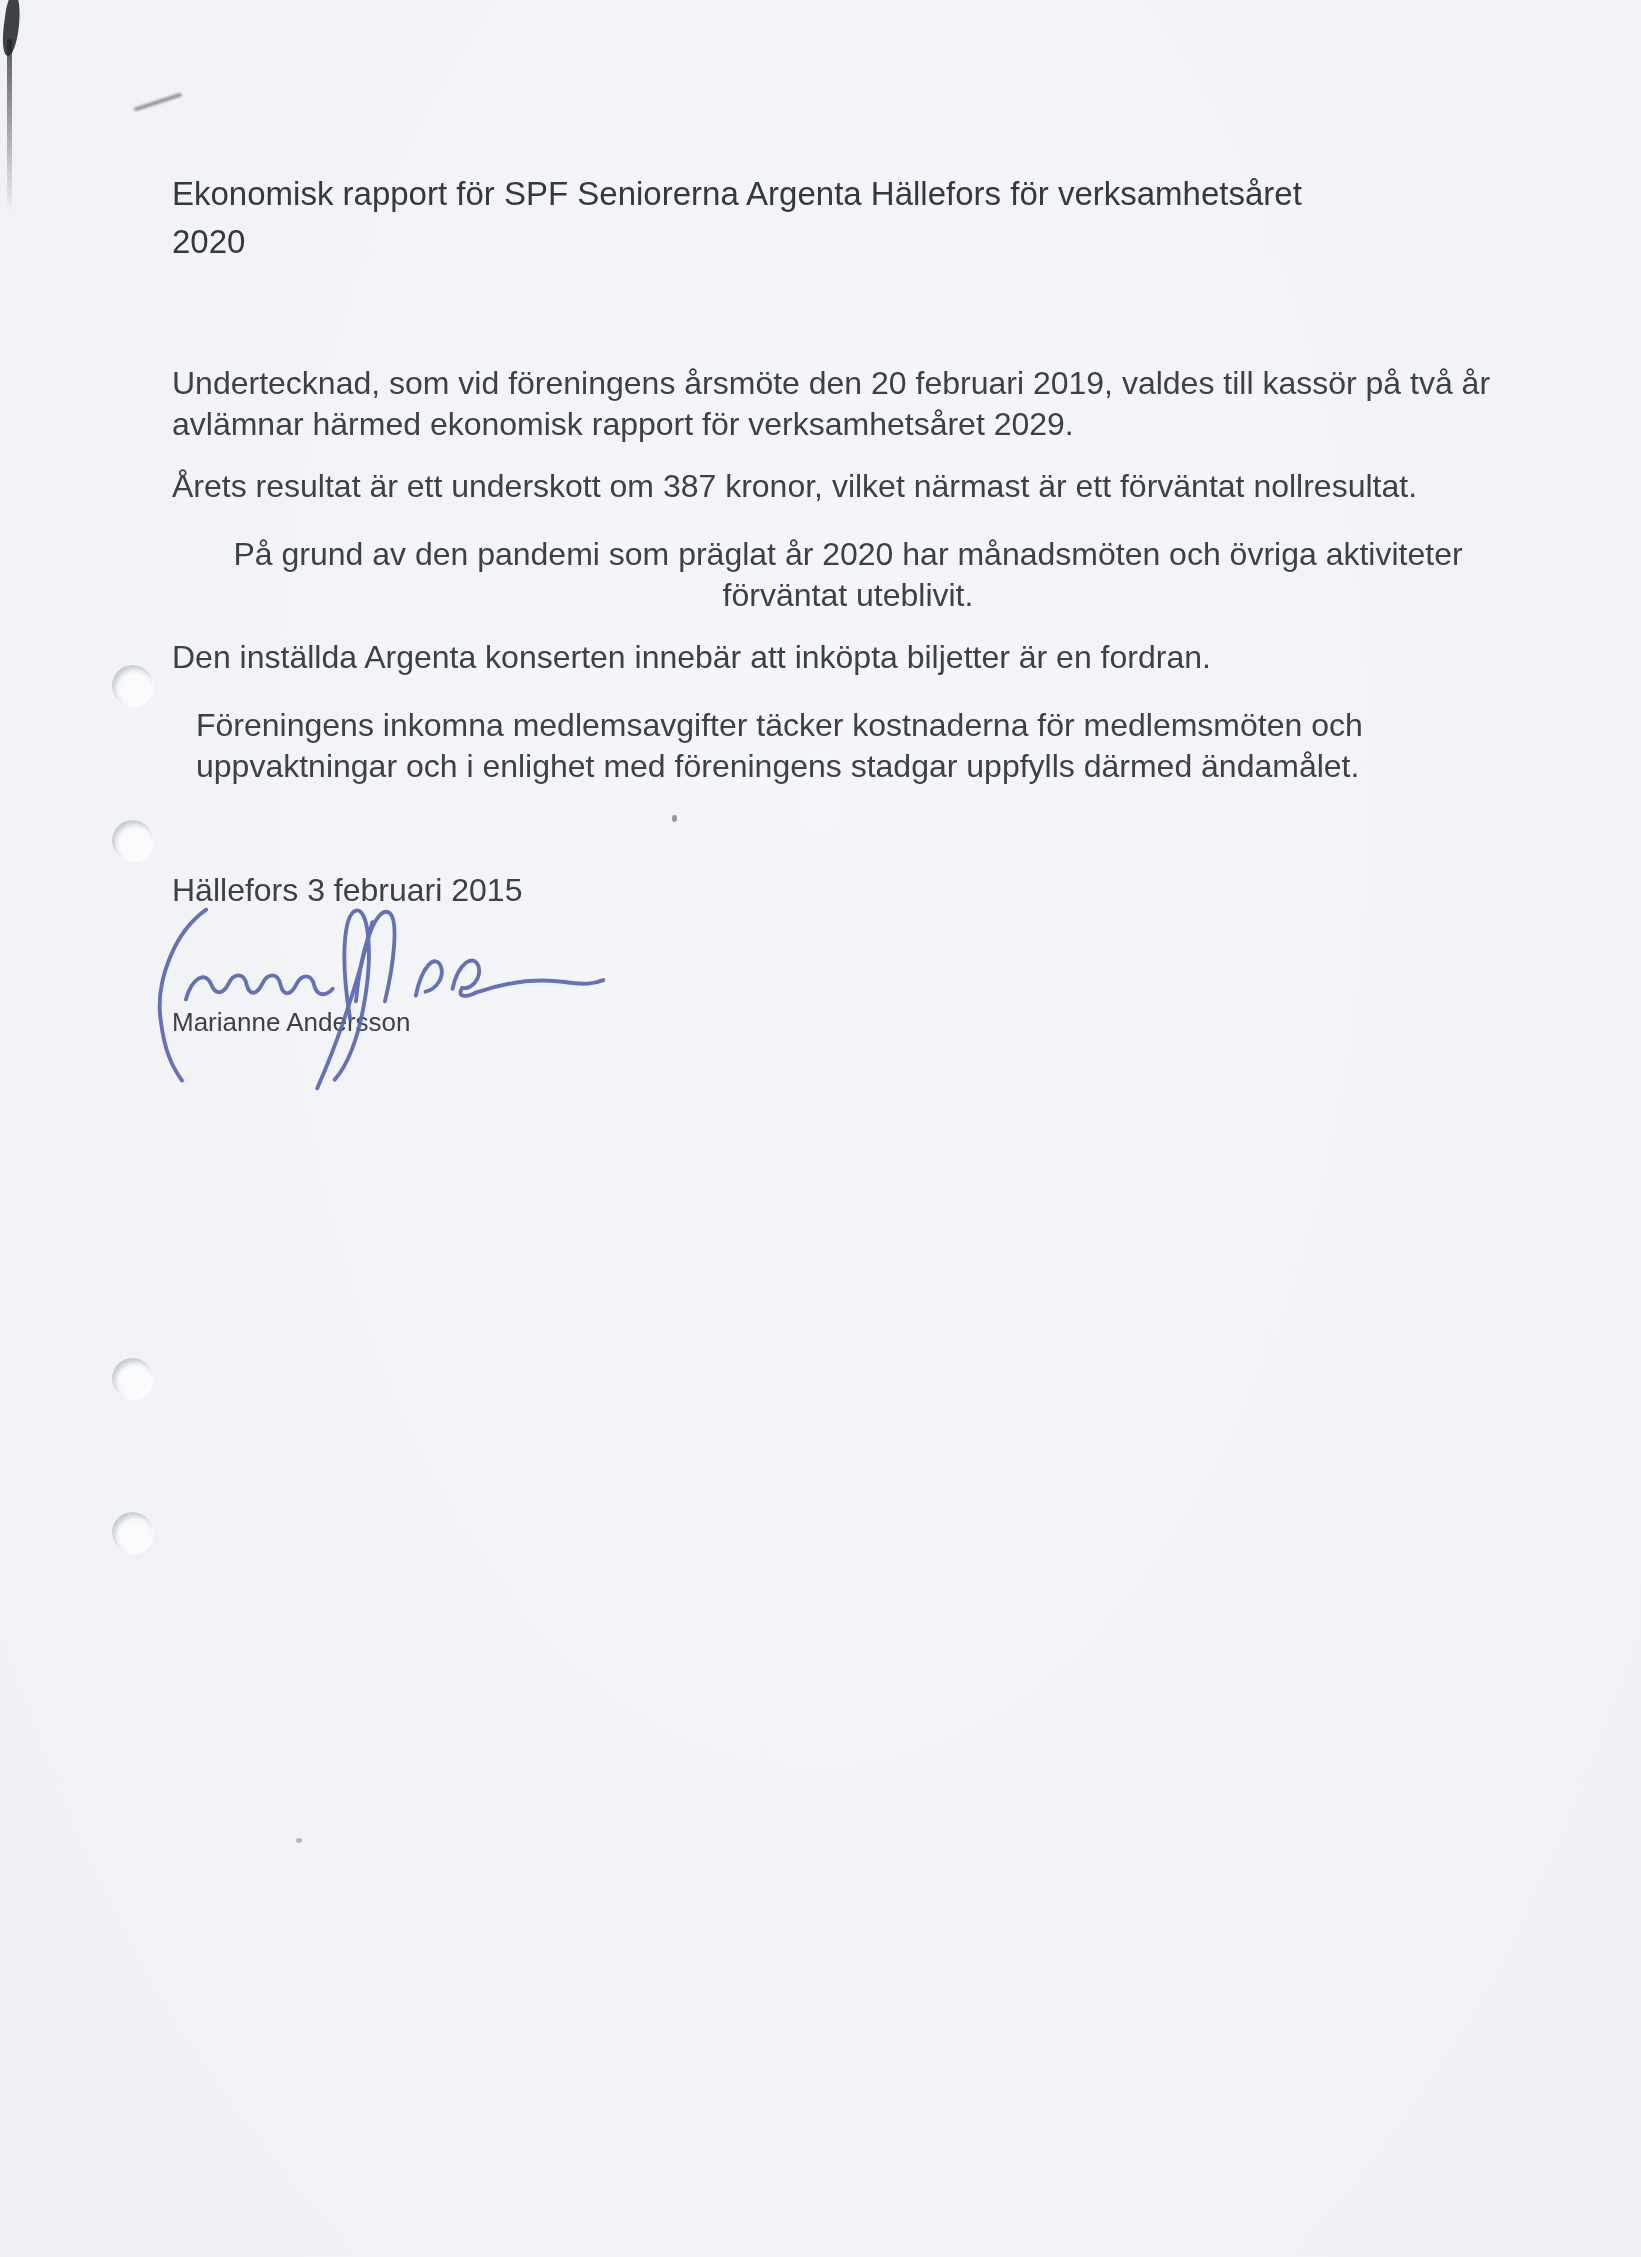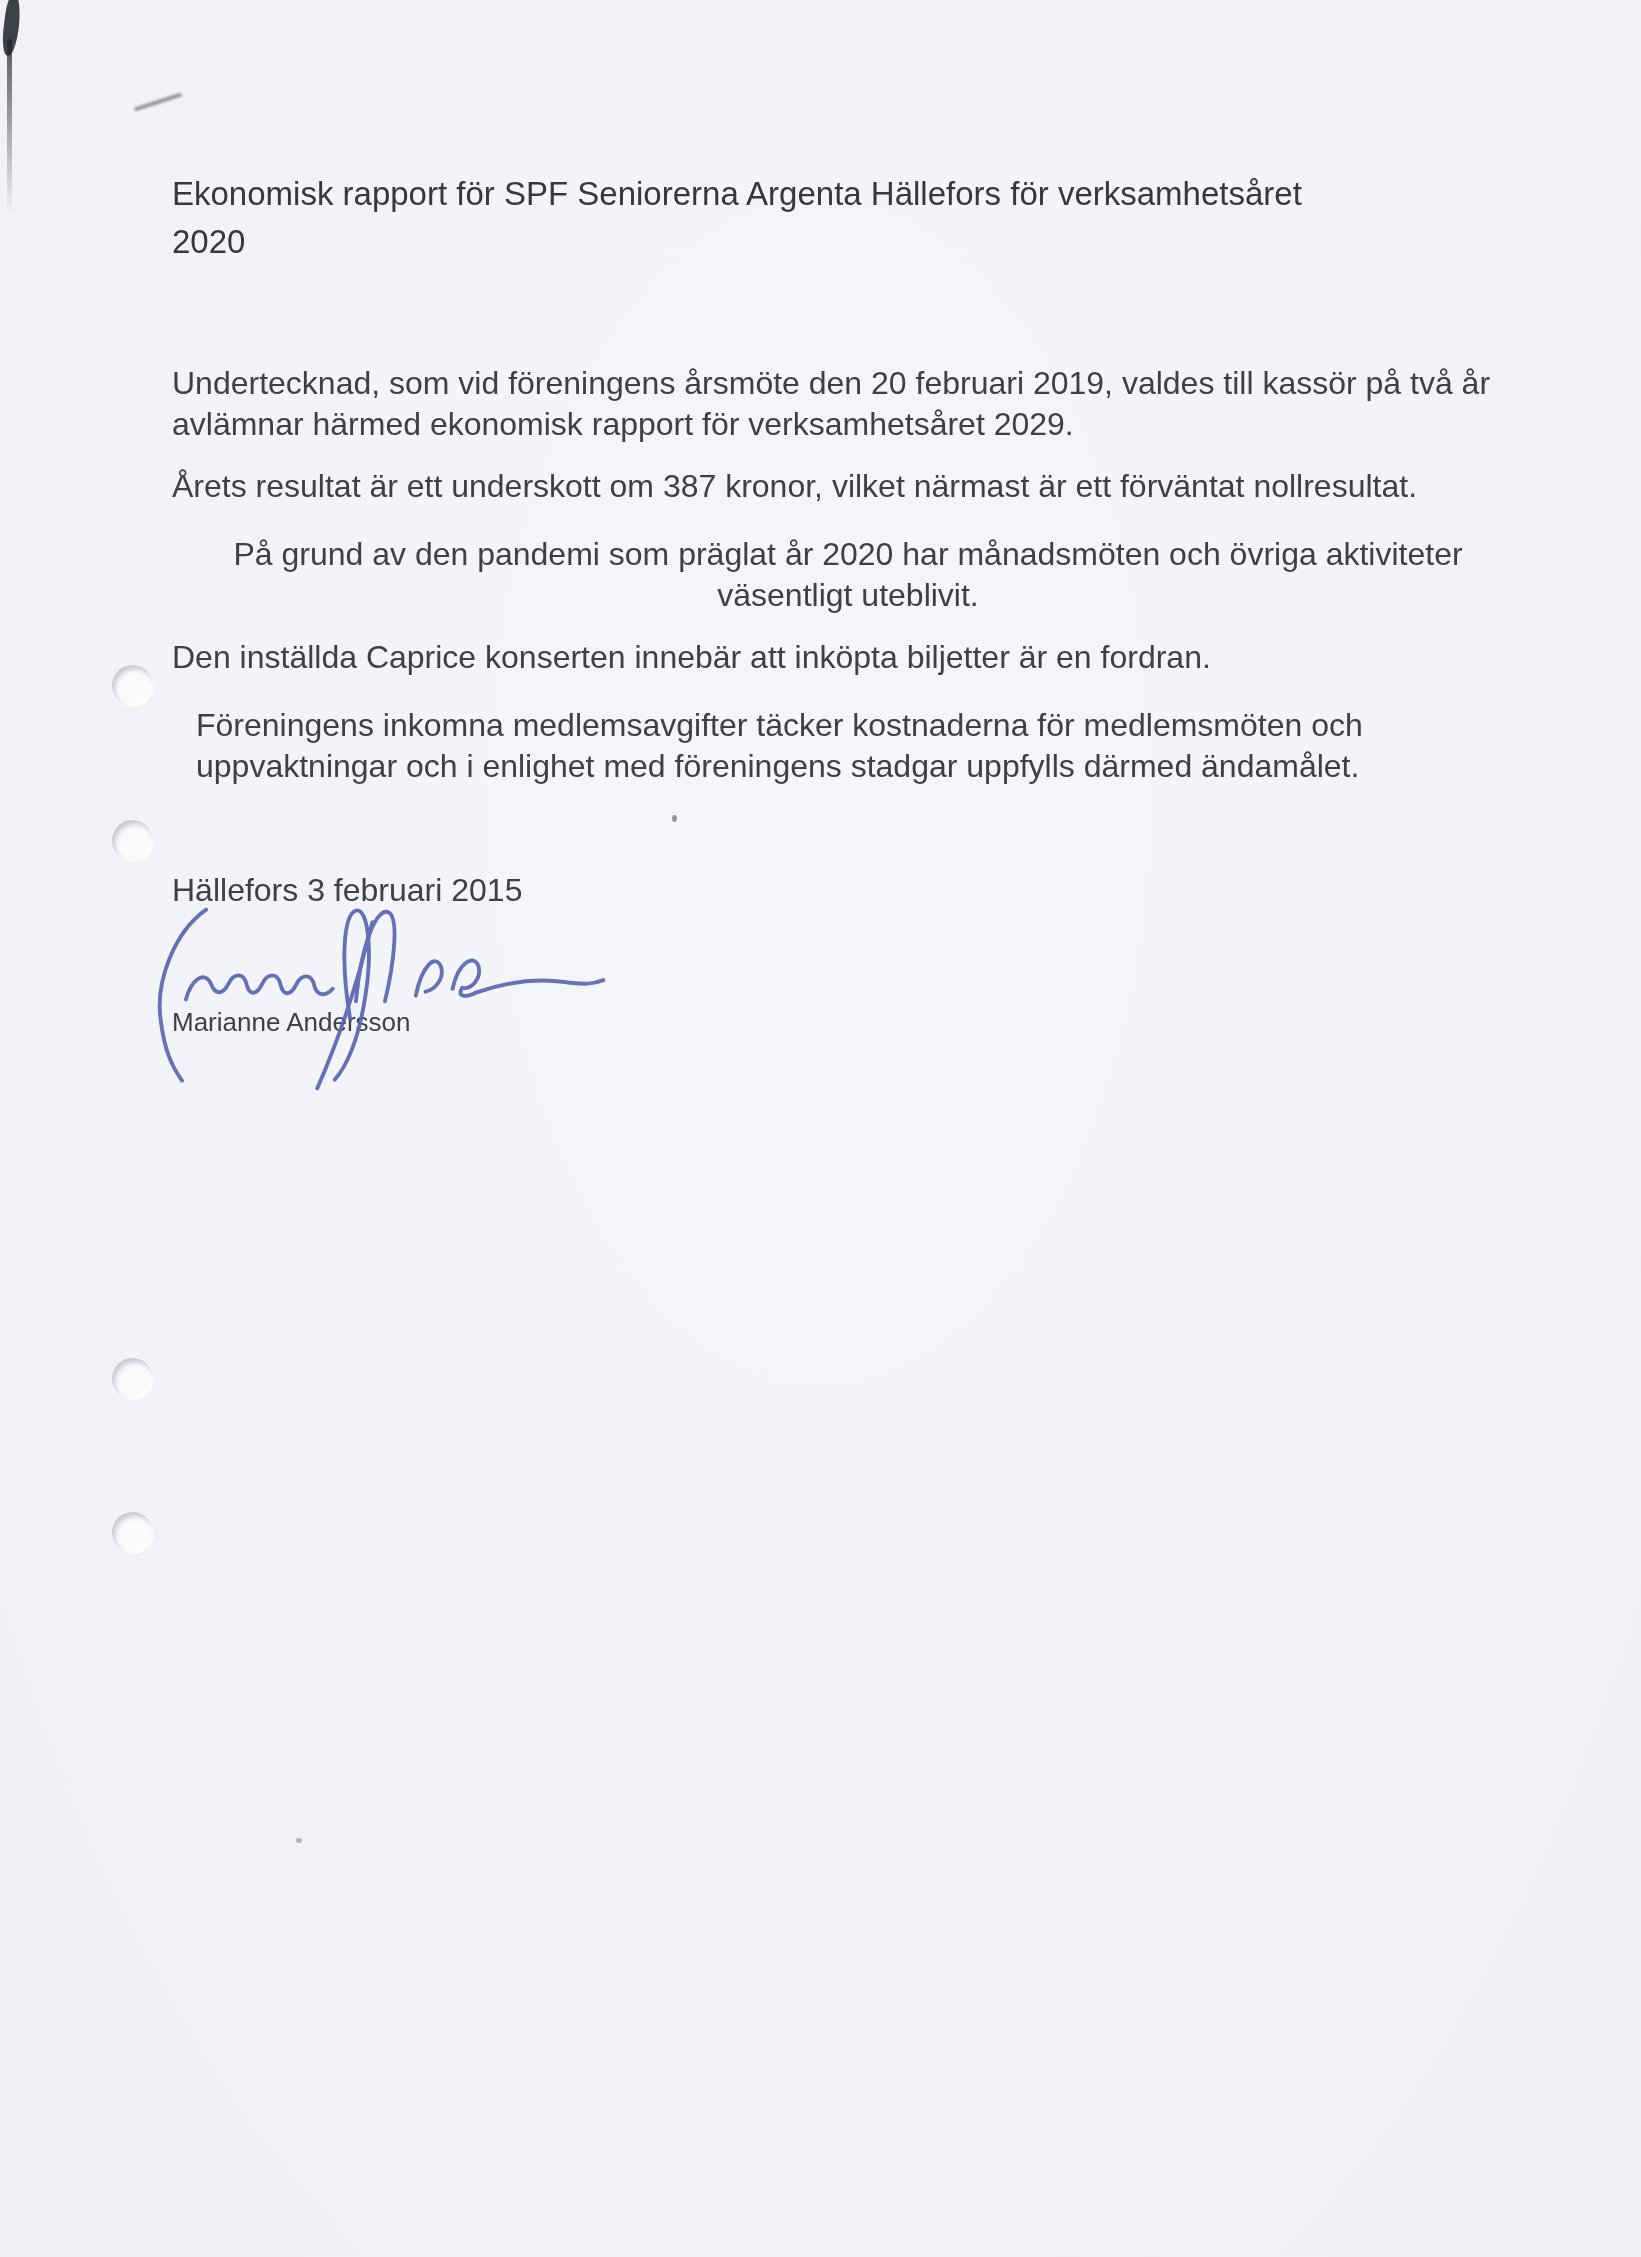--- a/index.html
+++ b/index.html
@@ -131,25 +131,25 @@
     <div class="line">Undertecknad, som vid föreningens årsmöte den 20 februari 2019, valdes till kassör på två år</div>
     <div class="line">avlämnar härmed ekonomisk rapport för verksamhetsåret 2029.</div>
   </div>
 
   <div class="para p2">
     <div class="line">Årets resultat är ett underskott om 387 kronor, vilket närmast är ett förväntat nollresultat.</div>
   </div>
 
   <div class="para p3">
     <div class="line">På grund av den pandemi som präglat år 2020 har månadsmöten och övriga aktiviteter</div>
-    <div class="line">väsentligt uteblivit.</div>
+    <div class="line">förväntat uteblivit.</div>
   </div>
 
   <div class="para p4">
-    <div class="line">Den inställda Caprice konserten innebär att inköpta biljetter är en fordran.</div>
+    <div class="line">Den inställda Argenta konserten innebär att inköpta biljetter är en fordran.</div>
   </div>
 
   <div class="para p5">
     <div class="line">Föreningens inkomna medlemsavgifter täcker kostnaderna för medlemsmöten och</div>
     <div class="line">uppvaktningar och i enlighet med föreningens stadgar uppfylls därmed ändamålet.</div>
   </div>
 
   <div class="para date-line">
     <div class="line">Hällefors 3 februari 2015</div>
   </div>

